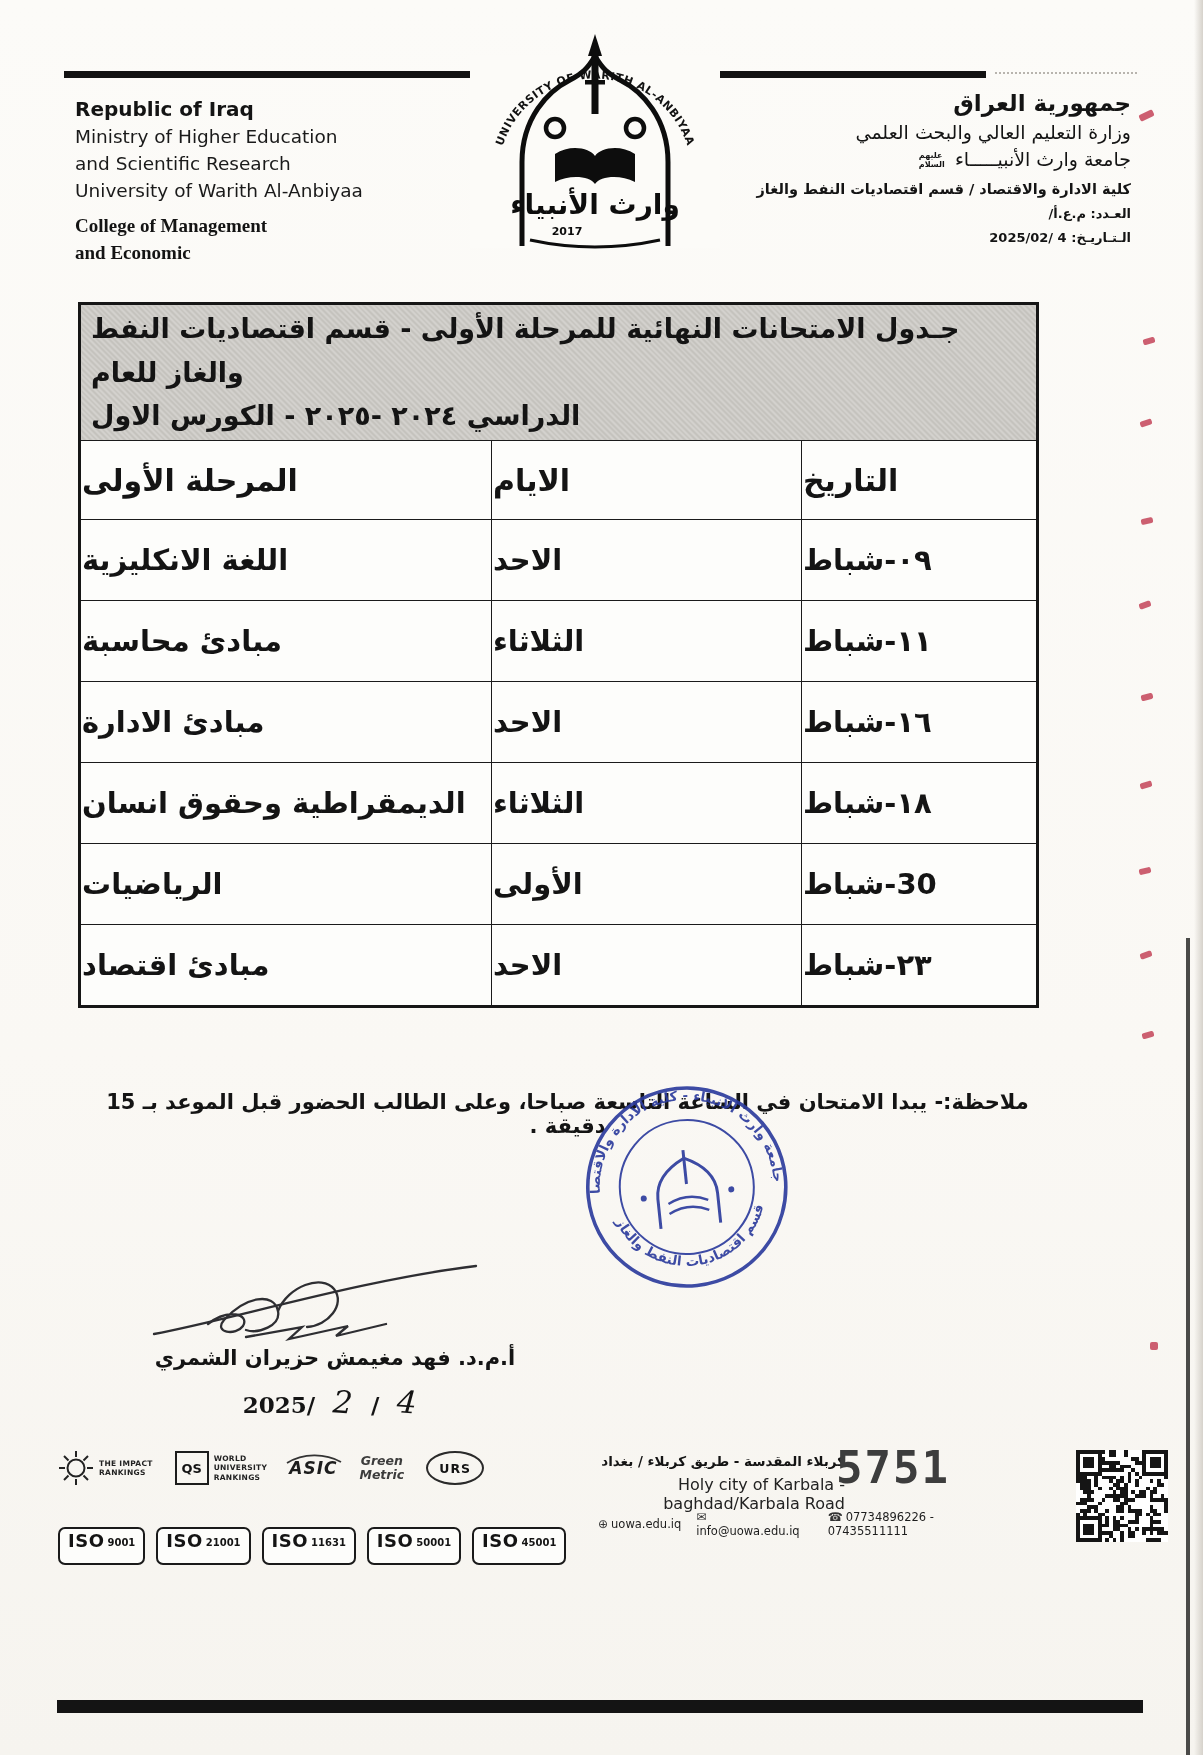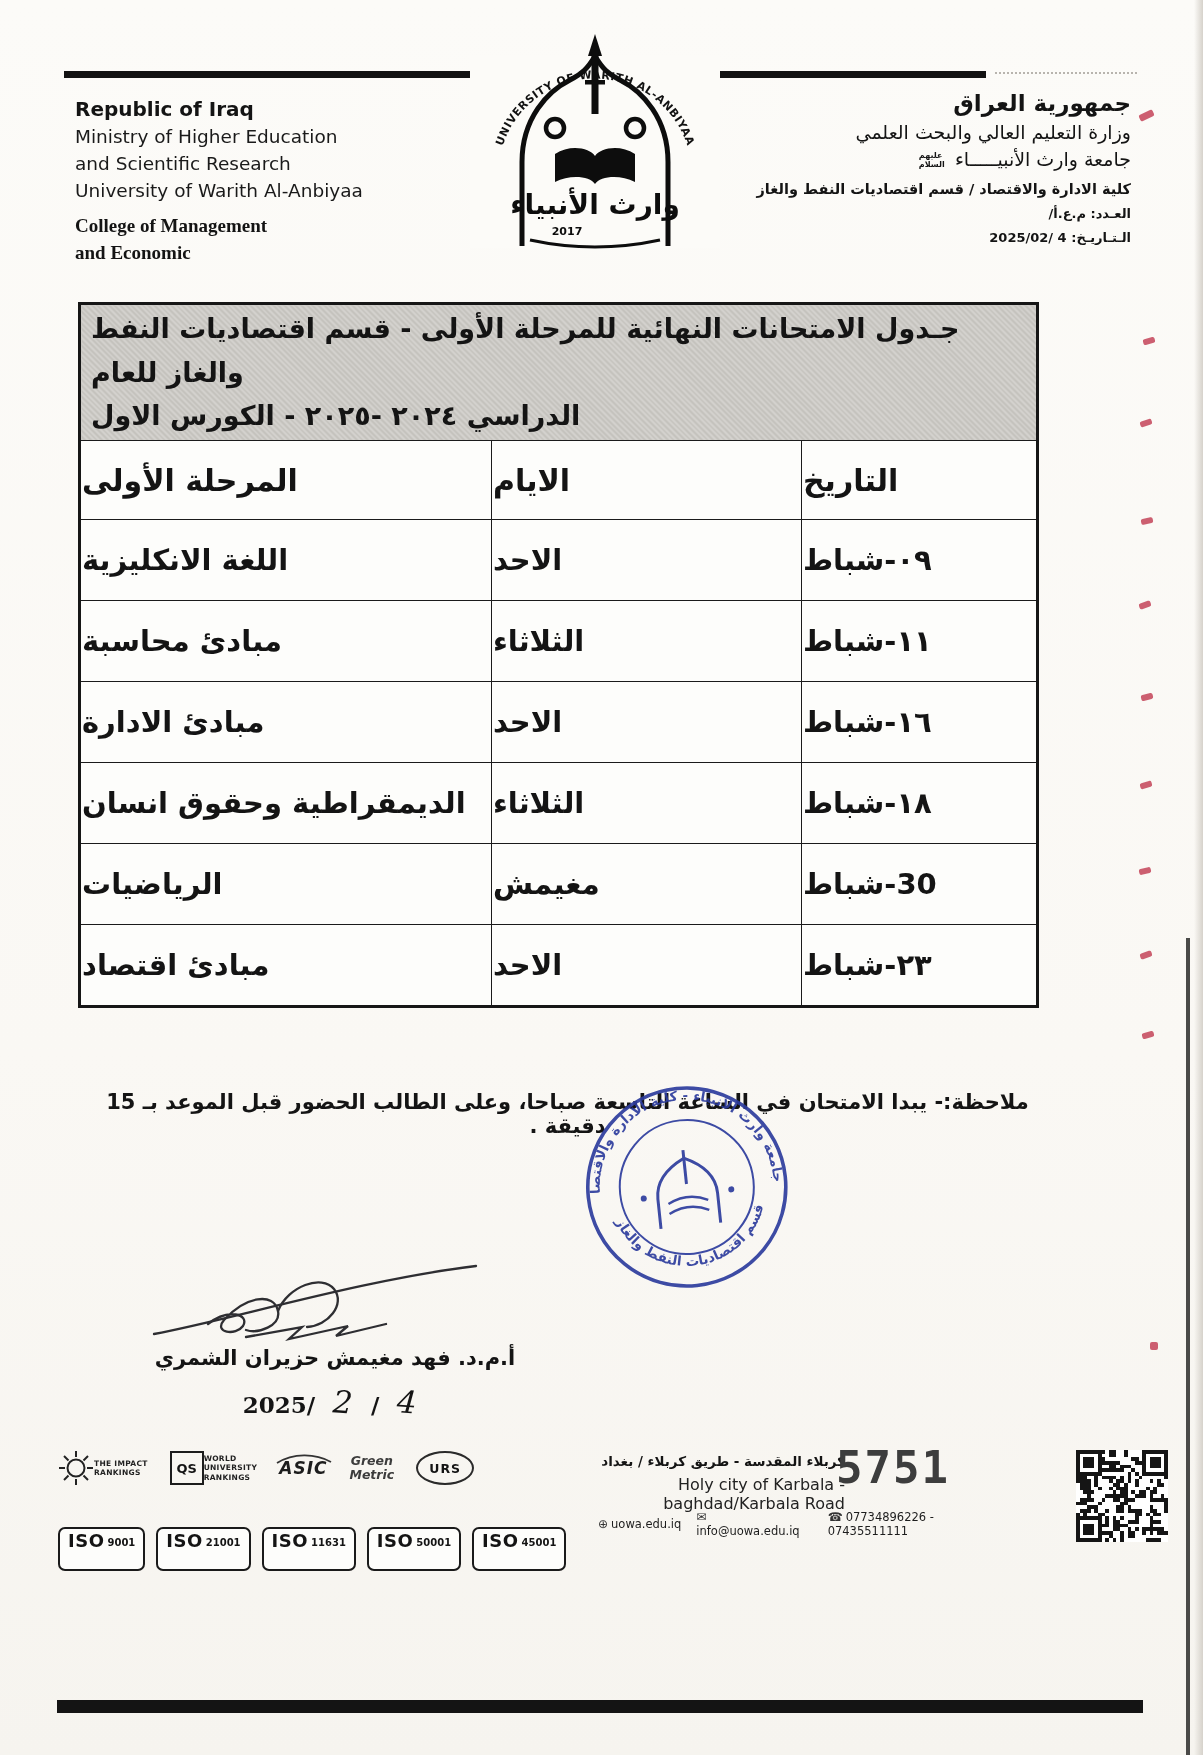--- a/index.html
+++ b/index.html
@@ -39,29 +39,29 @@
   .sig-name{font-size:21px;font-weight:700;}
   .sig-title{font-size:20px;font-weight:700;margin-top:13px;}
   .sig-date{direction:ltr;unicode-bidi:isolate;font-size:23px;font-weight:700;margin-top:14px;font-family:"DejaVu Serif",serif;}
   .hand{font-size:31px;font-weight:500;font-style:italic;display:inline-block;transform:rotate(4deg);margin:0 10px;}
   
   #stamp{position:absolute;left:578px;top:1078px;transform:rotate(-6deg);opacity:.92;}
   .st{stroke:var(--stamp,#2e3d9e);fill:none;}
   .stf{fill:var(--stamp,#2e3d9e);}
   
   #footer-logos{position:absolute;left:58px;top:1450px;display:flex;align-items:center;gap:22px;}
-  .lg-item{display:flex;align-items:center;}
+  .lg-item{display:flex;align-items:center;gap:5px;}
   .lg-txt{font-size:7.5px;font-weight:800;line-height:1.25;letter-spacing:.3px;color:#222;}
   .qs-box{width:30px;height:30px;border:2.5px solid #1c1c1c;display:flex;align-items:center;justify-content:center;font-size:13px;font-weight:800;}
   .asic{position:relative;font-size:17px;font-weight:800;font-style:italic;letter-spacing:1px;color:#1d1d1d;}
   .asic svg{position:absolute;left:-4px;top:-7px;}
   .green{font-size:12.5px;font-weight:700;color:#3c3c3c;line-height:1.15;text-align:center;font-style:italic;}
   .urs{width:54px;height:30px;border:2.3px solid #2a2a2a;border-radius:50%;display:flex;align-items:center;justify-content:center;font-size:12.5px;font-weight:800;letter-spacing:1px;}
   #iso-row{position:absolute;left:58px;top:1527px;display:flex;gap:11px;}
-  .iso-badge{border:2.4px solid #1a1a1a;border-radius:7px;padding:1px 8px 18px;display:flex;align-items:flex-end;gap:3px;background:#fdfdfb;}
+  .iso-badge{border:2.4px solid #1a1a1a;border-radius:7px;padding:1px 8px 12px;display:flex;align-items:flex-end;gap:3px;background:#fdfdfb;}
   .iso-word{font-size:18px;font-weight:800;letter-spacing:.5px;}
   .iso-num{font-size:10px;font-weight:700;padding-bottom:3px;}
   #addr{position:absolute;left:598px;top:1453px;width:247px;text-align:right;}
   .addr-ar{font-size:13.5px;font-weight:700;direction:rtl;}
   .addr-en{font-size:16px;margin-top:6px;color:#222;}
   #contacts{position:absolute;left:598px;top:1510px;width:420px;display:flex;gap:15px;font-size:11.5px;align-items:center;color:#1d1d1d;}
   .c-ico{font-size:12px;color:#333;margin-right:3px;}
   #doc-number{position:absolute;left:836px;top:1442px;font-family:"DejaVu Sans Mono",monospace;font-size:44px;font-weight:700;color:#3d3d3d;letter-spacing:2px;}
   #qr{position:absolute;left:1076px;top:1450px;}
   #bottom-bar{position:absolute;left:57px;top:1700px;width:1086px;height:13px;background:#141414;}
@@ -158,21 +158,21 @@
           <td>الاحد</td>
           <td>مبادئ الادارة</td>
         </tr>
         <tr>
           <td>١٨-شباط</td>
           <td>الثلاثاء</td>
           <td>الديمقراطية وحقوق انسان</td>
         </tr>
         <tr>
           <td>30-شباط</td>
-          <td>مغيمش</td>
+          <td>الأولى</td>
           <td>الرياضيات</td>
         </tr>
         <tr>
           <td>٢٣-شباط</td>
           <td>الاحد</td>
           <td>مبادئ اقتصاد</td>
         </tr>
       </tbody>
   </table>
 

